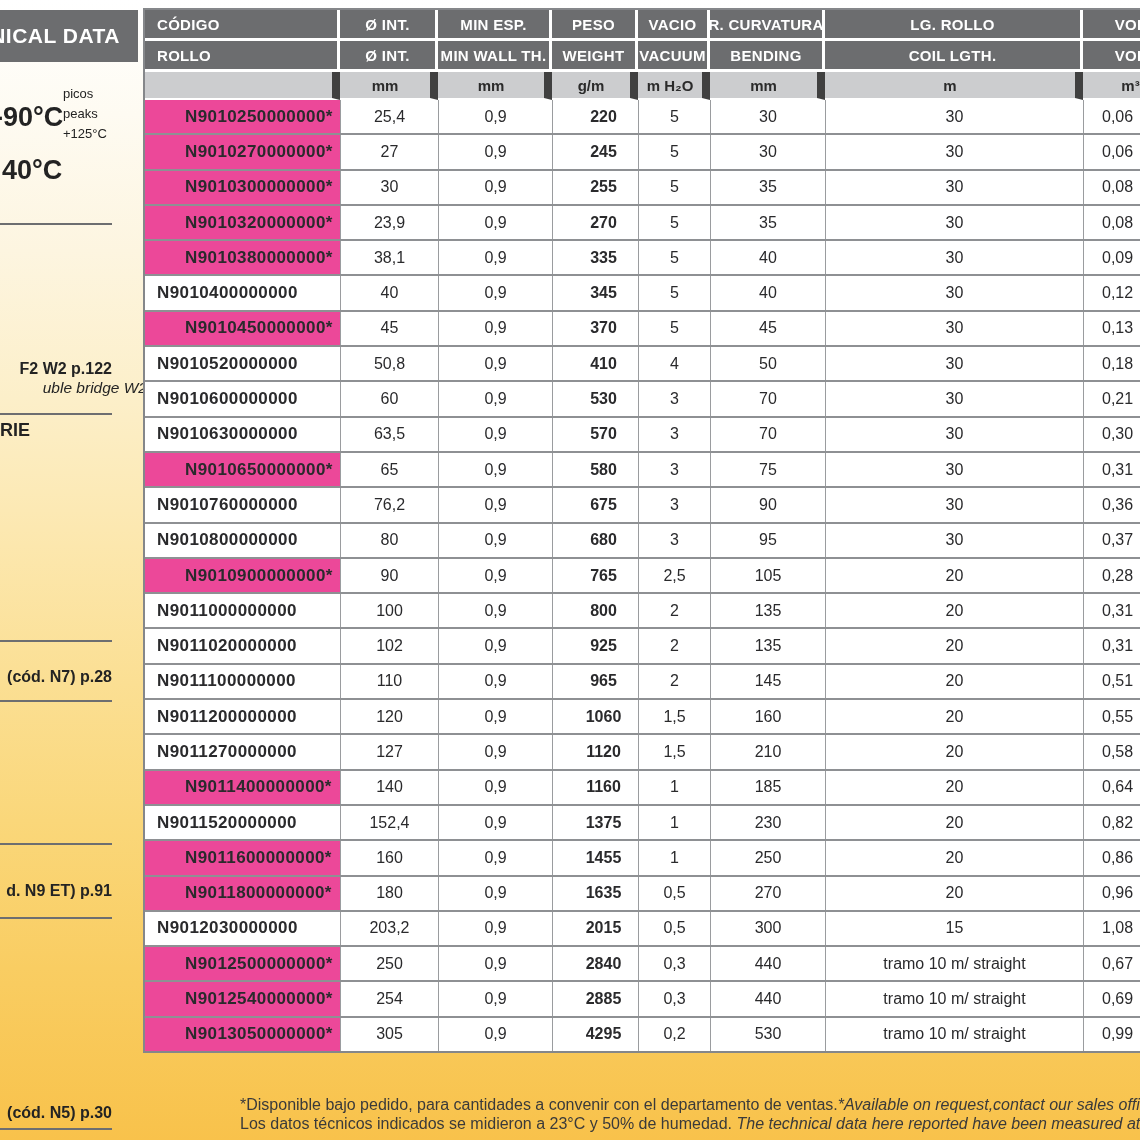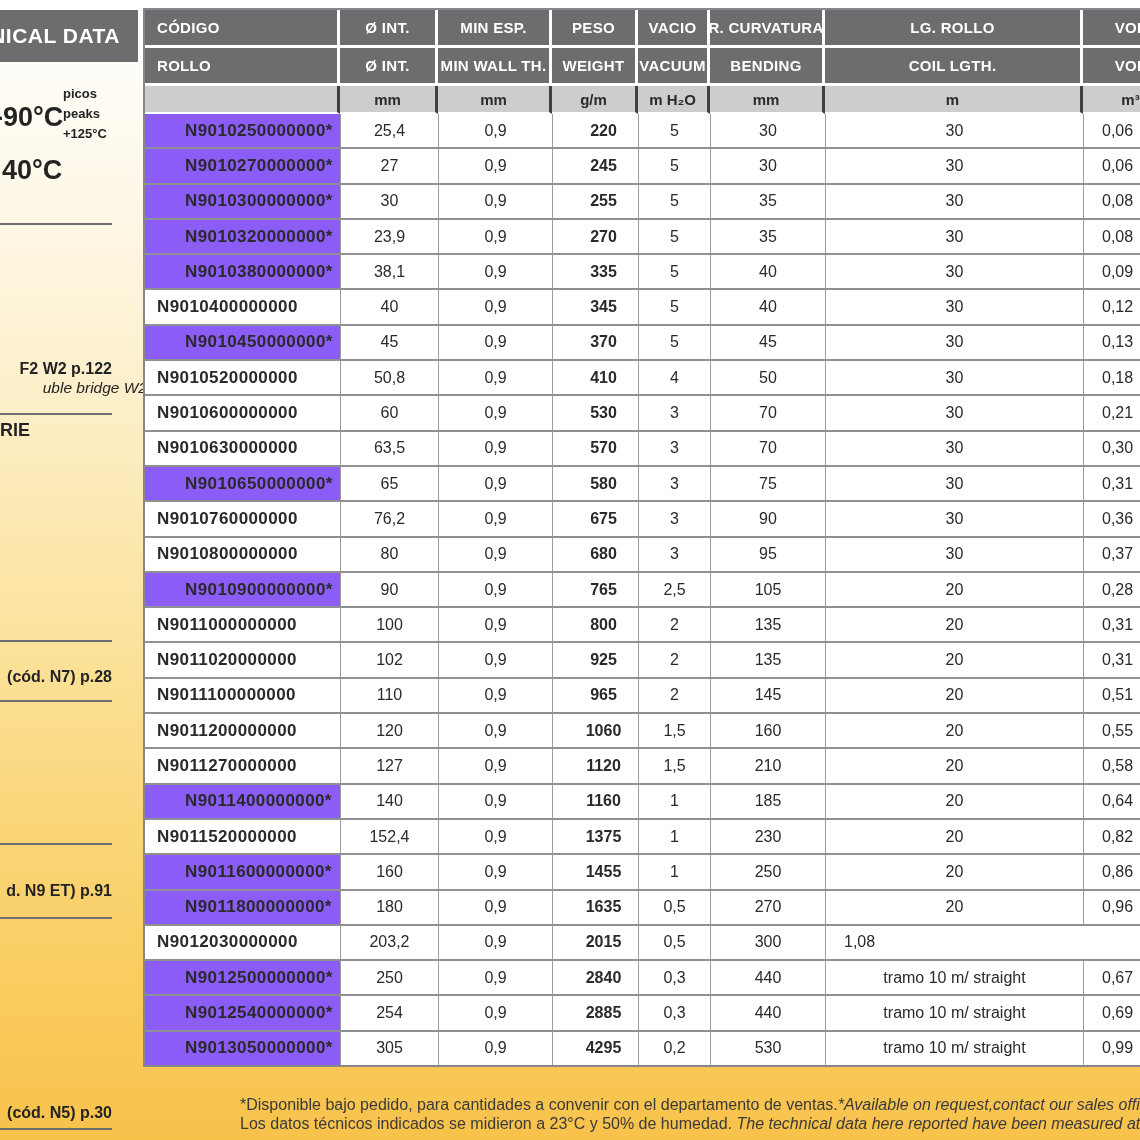--- a/index.html
+++ b/index.html
@@ -13,55 +13,55 @@
   
   .side-title{
     position:absolute;left:0;top:10px;width:138px;height:52px;
     background:#6c6d6f;color:#fff;font-weight:bold;font-size:21px;letter-spacing:.5px;
     display:flex;align-items:center;justify-content:flex-end;padding-right:18px;box-sizing:border-box;
     white-space:nowrap;overflow:hidden;
   }
   .temp-big{position:absolute;font-weight:bold;font-size:27px;color:#232323;white-space:nowrap;}
   .t-peak{left:-6px;top:102px;}
   .t-low{left:2px;top:155px;}
-  .peak-stack{position:absolute;left:63px;top:84px;font-size:13px;font-weight:bold;line-height:20px;color:#232323;}
+  .peak-stack{position:absolute;left:63px;top:84px;font-size:13px;font-weight:normal;line-height:20px;color:#232323;}
   .sdiv{position:absolute;left:0;width:112px;height:2px;background:#6d6e70;}
   .sref{position:absolute;left:0;width:112px;text-align:right;font-size:16px;font-weight:bold;white-space:nowrap;color:#232323;}
   .sital{font-weight:normal;font-style:italic;font-size:15.5px;padding-left:35px;}
   .serie{position:absolute;left:0;top:420px;font-size:18px;font-weight:bold;color:#232323;}
   
   .tblwrap{
     position:absolute;left:143px;top:8px;width:1037px;
     border:2px solid #85878a;box-sizing:border-box;background:#fff;
   }
   .grid{display:grid;grid-template-columns:195px 98px 114px 86px 72px 115px 258px 95px;}
   .hcell{
     background:#6c6d6f;color:#fff;font-weight:bold;font-size:15px;letter-spacing:.3px;
-    height:38px;display:flex;align-items:center;justify-content:center;
+    height:31px;display:flex;align-items:center;justify-content:center;
     border-right:3px solid #fff;border-bottom:3px solid #fff;box-sizing:border-box;white-space:nowrap;overflow:visible;
   }
   .hcell:nth-child(8n){border-right:none;}
   .hcell.hleft{justify-content:flex-start;padding-left:12px;}
   .ucell{
     background:#cccdcf;color:#2b2b2b;font-weight:bold;font-size:15px;
     height:28px;display:flex;align-items:center;justify-content:center;
-    border-right:3px solid #404040;border-bottom:2px solid #fff;box-sizing:border-box;white-space:nowrap;
+    border-right:8px solid #404040;border-bottom:2px solid #fff;box-sizing:border-box;white-space:nowrap;
   }
   .ucell:last-child{border-right:none;}
   .tbody .tr{display:grid;grid-template-columns:195px 98px 114px 86px 72px 115px 258px 95px;height:33.3px;}
   .tbody .tr + .tr{border-top:2px solid #8e9093;}
   .td{
     background:#fff;display:flex;align-items:center;justify-content:center;
     font-size:16px;color:#2a2a2c;border-left:1px solid #9a9c9f;box-sizing:border-box;white-space:nowrap;
   }
   .td:first-child{border-left:none;justify-content:flex-start;padding-left:12px;
     font-weight:bold;font-size:17px;letter-spacing:.4px;}
   .td.c-weight{font-weight:bold;padding-left:16px;}
   .td.c-vol{justify-content:flex-start;padding-left:18px;}
-  .tr.starred .td:first-child{background:#8b5cf6;padding-left:40px;}
+  .tr.starred .td:first-child{background:#ec4899;padding-left:40px;}
   
   .foot{position:absolute;left:240px;top:1095px;width:1000px;font-size:16px;line-height:19px;color:#3a3a3a;white-space:nowrap;}
   .foot .it{font-style:italic;}
 </style>
 </head>
 <body>
 
 <div class="side-title">NICAL DATA</div>
 
 <div class="temp-big t-peak">-90°C</div>
@@ -376,20 +376,21 @@
     <div class="td c-vol">0,96</div>
   </div>
 
   <div class="tr">
     <div class="td c-code">N9012030000000</div>
     <div class="td c-dint">203,2</div>
     <div class="td c-wall">0,9</div>
     <div class="td c-weight">2015</div>
     <div class="td c-vacuum">0,5</div>
     <div class="td c-bending">300</div>
+    <div class="td c-coil">15</div>
     <div class="td c-vol">1,08</div>
   </div>
 
   <div class="tr starred">
     <div class="td c-code">N9012500000000*</div>
     <div class="td c-dint">250</div>
     <div class="td c-wall">0,9</div>
     <div class="td c-weight">2840</div>
     <div class="td c-vacuum">0,3</div>
     <div class="td c-bending">440</div>

